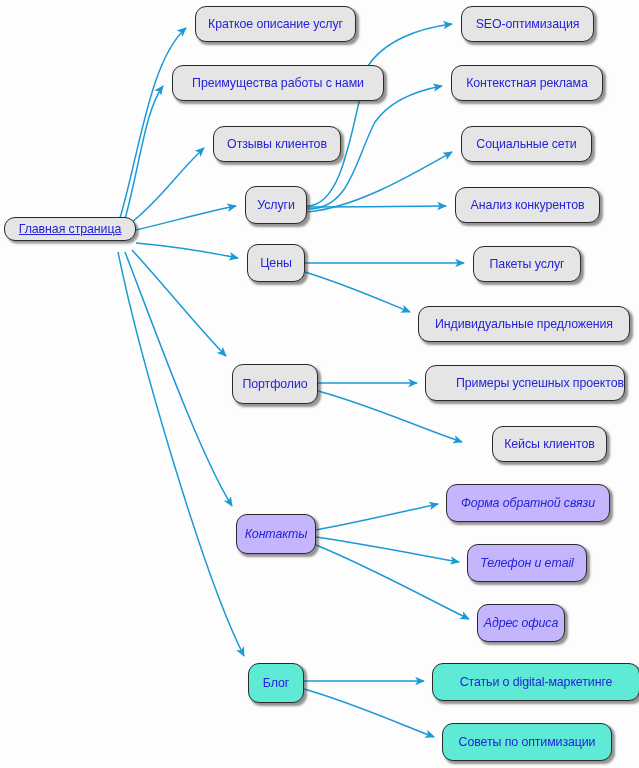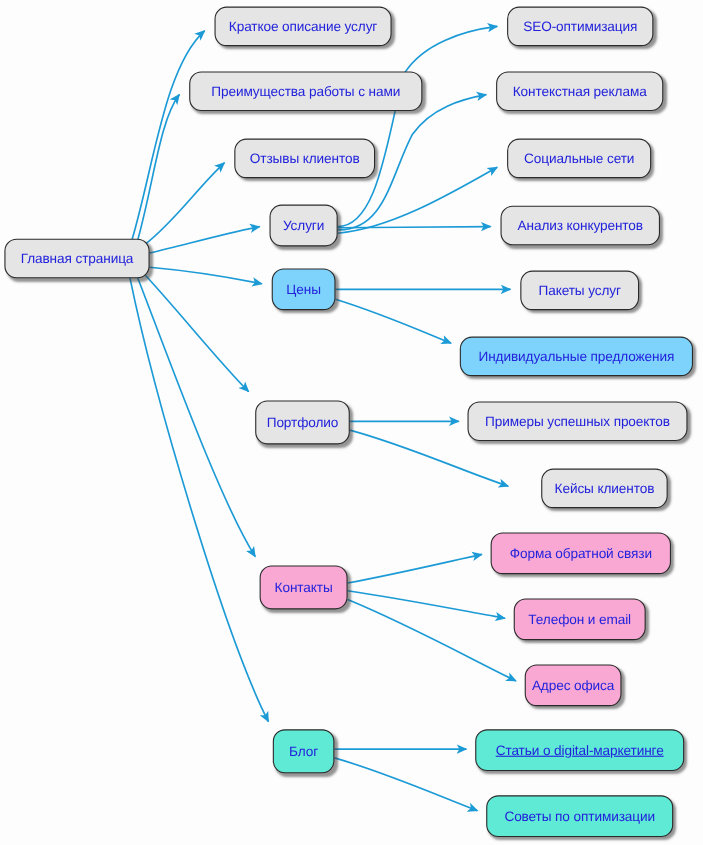--- a/index.html
+++ b/index.html
@@ -5,22 +5,22 @@
   html,body{margin:0;padding:0;background:#ffffff;}
   body{width:639px;height:768px;overflow:hidden;
        font-family:"Liberation Sans","DejaVu Sans",sans-serif;}
   #canvas{position:relative;width:639px;height:768px;background:#fdfdfd;}
   #edges{position:absolute;left:0;top:0;width:639px;height:768px;pointer-events:none;}
   .node{position:absolute;box-sizing:border-box;display:flex;align-items:center;
         justify-content:center;border:1.3px solid #2a2a2a;border-radius:11px;
         color:#2323dc;font-size:12.4px;letter-spacing:-0.1px;white-space:nowrap;
         box-shadow:2.5px 2.5px 2.2px rgba(60,60,60,0.55);}
   .t-turquoise{background:#e5e5e5;}
-  .t-sky{background:#7dd3fc;}
-  .t-pale{background:#f9a8d4;}
+  .t-sky{background:#e5e5e5;}
+  .t-pale{background:#c4b5fd;font-style:italic;}
   .t-pink{background:#5eead4;}
 </style>
 </head>
 <body>
 
 <div id="canvas">
 
   <svg id="edges" viewBox="0 0 639 768" xmlns="http://www.w3.org/2000/svg">
     <defs>
       <marker id="arrow" viewBox="0 0 10 10" refX="9" refY="5" markerWidth="6.5" markerHeight="6.5" orient="auto-start-reverse">
@@ -46,21 +46,21 @@
         <path d="M 318 391 C 370 405 420 428 462 442" fill="none" stroke="#1b9ad6" stroke-width="1.5" marker-end="url(#arrow)"></path>
         <path d="M 316 530 C 360 522 410 510 438 504" fill="none" stroke="#1b9ad6" stroke-width="1.5" marker-end="url(#arrow)"></path>
         <path d="M 316 537 C 370 545 425 556 459 562" fill="none" stroke="#1b9ad6" stroke-width="1.5" marker-end="url(#arrow)"></path>
         <path d="M 316 545 C 370 567 430 600 469 619" fill="none" stroke="#1b9ad6" stroke-width="1.5" marker-end="url(#arrow)"></path>
         <path d="M 304 681 C 350 681 395 681 424 681" fill="none" stroke="#1b9ad6" stroke-width="1.5" marker-end="url(#arrow)"></path>
         <path d="M 304 689 C 350 702 400 724 434 737" fill="none" stroke="#1b9ad6" stroke-width="1.5" marker-end="url(#arrow)"></path>
       </g>
   </svg>
 
   <div id="node-layer">
-      <div class="node t-turquoise" style="left: 4px; top: 217px; width: 132px; height: 36px;">
+      <div class="node t-turquoise" style="left: 4px; top: 217px; width: 132px; height: 24px; text-decoration: underline;">
         <span>Главная страница</span>
       </div>
       <div class="node t-turquoise" style="left: 195px; top: 6px; width: 161px; height: 36px;">
         <span>Краткое описание услуг</span>
       </div>
       <div class="node t-turquoise" style="left: 172px; top: 65px; width: 212px; height: 36px;">
         <span>Преимущества работы с нами</span>
       </div>
       <div class="node t-turquoise" style="left: 213px; top: 126px; width: 128px; height: 36px;">
         <span>Отзывы клиентов</span>
@@ -91,36 +91,36 @@
       </div>
       <div class="node t-turquoise" style="left: 455px; top: 187px; width: 145px; height: 36px;">
         <span>Анализ конкурентов</span>
       </div>
       <div class="node t-turquoise" style="left: 473px; top: 246px; width: 108px; height: 36px;">
         <span>Пакеты услуг</span>
       </div>
       <div class="node t-sky" style="left: 418px; top: 306px; width: 212px; height: 36px;">
         <span>Индивидуальные предложения</span>
       </div>
-      <div class="node t-turquoise" style="left: 425px; top: 365px; width: 200px; height: 36px;">
+      <div class="node t-turquoise" style="left: 425px; top: 365px; width: 200px; height: 36px; justify-content: flex-end;">
         <span>Примеры успешных проектов</span>
       </div>
       <div class="node t-turquoise" style="left: 470px; top: 426px; width: 115px; height: 36px; margin-left: 22px;">
         <span>Кейсы клиентов</span>
       </div>
       <div class="node t-pale" style="left: 446px; top: 484px; width: 164px; height: 38px;">
         <span>Форма обратной связи</span>
       </div>
       <div class="node t-pale" style="left: 467px; top: 544px; width: 120px; height: 38px;">
         <span>Телефон и email</span>
       </div>
       <div class="node t-pale" style="left: 477px; top: 604px; width: 88px; height: 38px;">
         <span>Адрес офиса</span>
       </div>
-      <div class="node t-pink" style="left: 432px; top: 663px; width: 190px; height: 38px; text-decoration: underline;">
+      <div class="node t-pink" style="left: 432px; top: 663px; width: 208px; height: 38px;">
         <span>Статьи о digital-маркетинге</span>
       </div>
       <div class="node t-pink" style="left: 442px; top: 723px; width: 170px; height: 38px;">
         <span>Советы по оптимизации</span>
       </div>
     </div>
 
 </div>
 
 </body></html>

